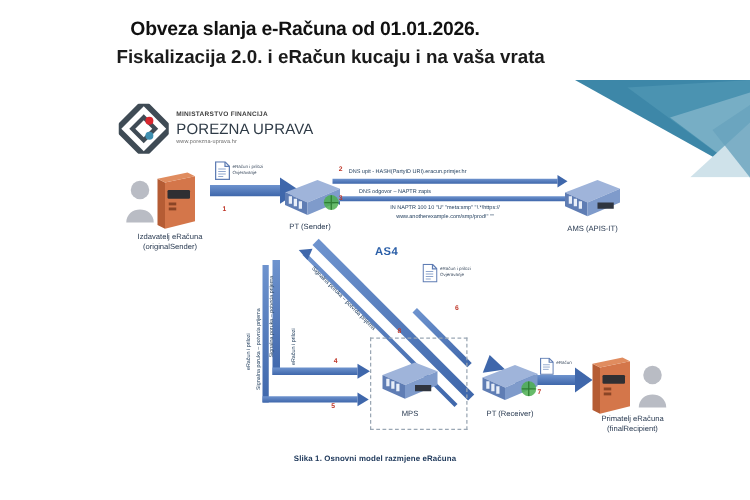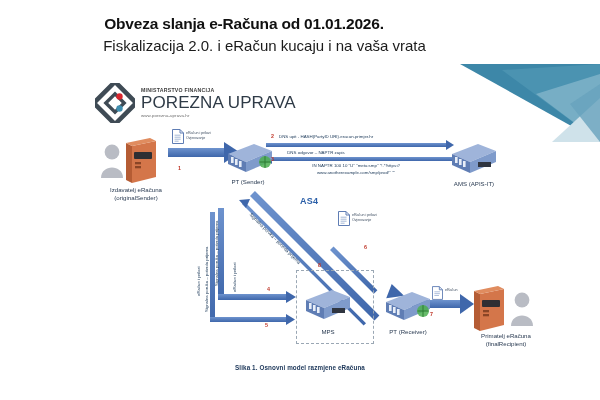--- a/index.html
+++ b/index.html
@@ -9,28 +9,28 @@
   }
   #stage{position:absolute;inset:0;width:600px;height:400px;}
 
   
   .corner-deco{position:absolute;right:0;top:64px;width:160px;height:78px;overflow:hidden;pointer-events:none;}
   .corner-deco svg{display:block;}
 
   
   .title-wrap{position:absolute;left:0;top:14px;width:488px;text-align:center;}
   .title-main{font-size:15.5px;font-weight:bold;letter-spacing:-.2px;color:#111;line-height:1.25;}
-  .title-sub{font-size:15px;font-weight:normal;color:#1b1b1b;line-height:1.3;margin-top:3px;padding-left:41px;}
+  .title-sub{font-size:15px;font-weight:bold;color:#1b1b1b;line-height:1.3;margin-top:3px;padding-left:41px;}
 
   
   .logo{position:absolute;left:95px;top:83px;display:flex;align-items:center;gap:6px;}
   .logo-mark{width:40px;height:40px;flex:0 0 40px;}
   .logo-text{line-height:1.05;}
   .logo-l1{font-size:5.2px;letter-spacing:.25px;color:#3c3c3c;font-weight:600;}
-  .logo-l2{font-size:17px;letter-spacing:.1px;color:#2f3b47;font-weight:400;margin-top:1px;}
+  .logo-l2{font-size:12px;letter-spacing:.1px;color:#2f3b47;font-weight:400;margin-top:1px;}
   .logo-l3{font-size:4.4px;color:#6b6b6b;margin-top:2px;letter-spacing:.1px;}
 
   
   .node{position:absolute;}
   .node-label{position:absolute;left:50%;transform:translateX(-50%);
     text-align:center;font-size:6.1px;color:#2a3b52;line-height:1.35;white-space:nowrap;}
 
   
   .docchip{position:absolute;display:flex;align-items:flex-start;gap:2px;}
   .docchip .cap{font-size:3.6px;color:#3a4a5e;line-height:1.3;white-space:nowrap;padding-top:2px;}

